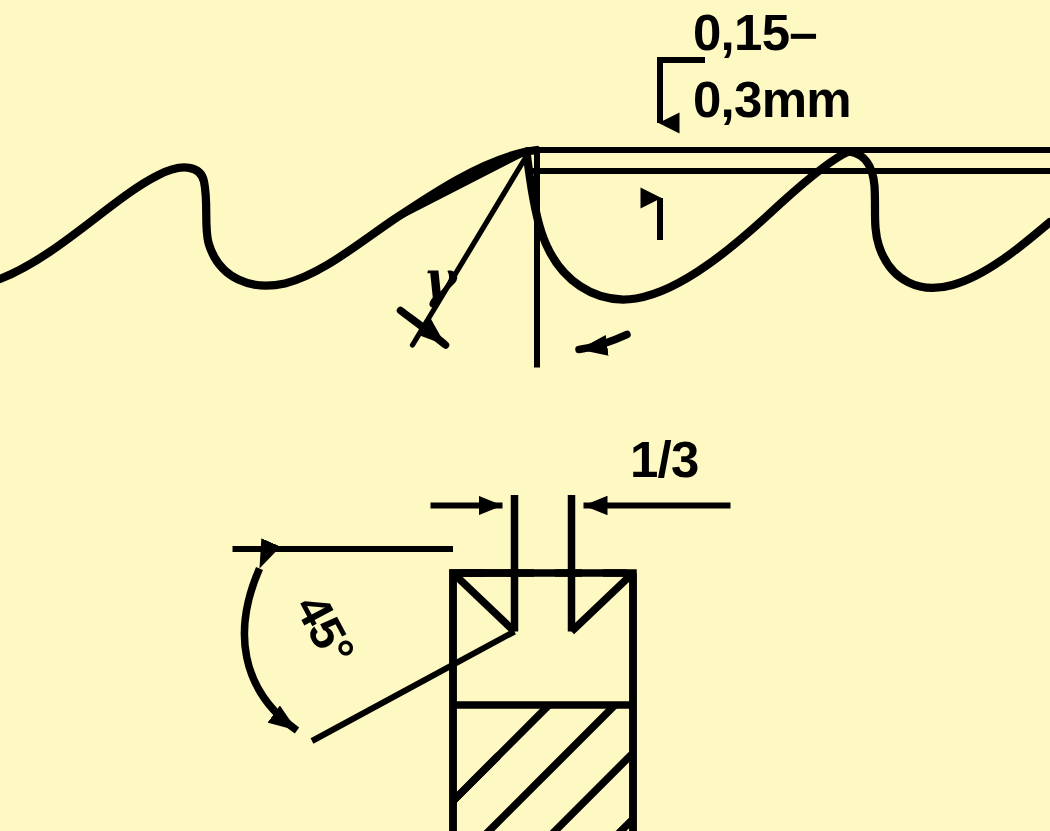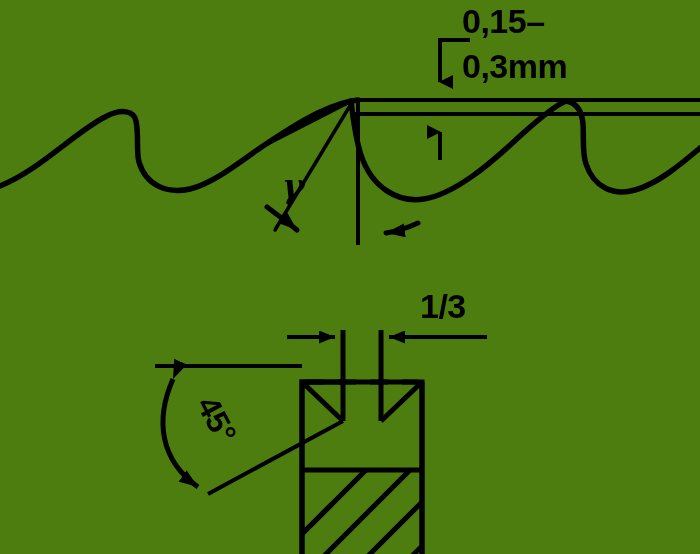--- a/index.html
+++ b/index.html
@@ -7,21 +7,21 @@
     padding: 0;
     background: #ffffff;
   }
   body {
     font-family: "Liberation Sans", sans-serif;
   }
   #canvas-wrap {
     position: relative;
     width: 700px;
     height: 554px;
-    background: #4d7c0f;
+    background: #fef9c3;
     overflow: hidden;
   }
   svg#drawing {
     display: block;
     width: 700px;
     height: 554px;
   }
   .lbl {
     font-family: "Liberation Sans", sans-serif;
     font-weight: bold;

